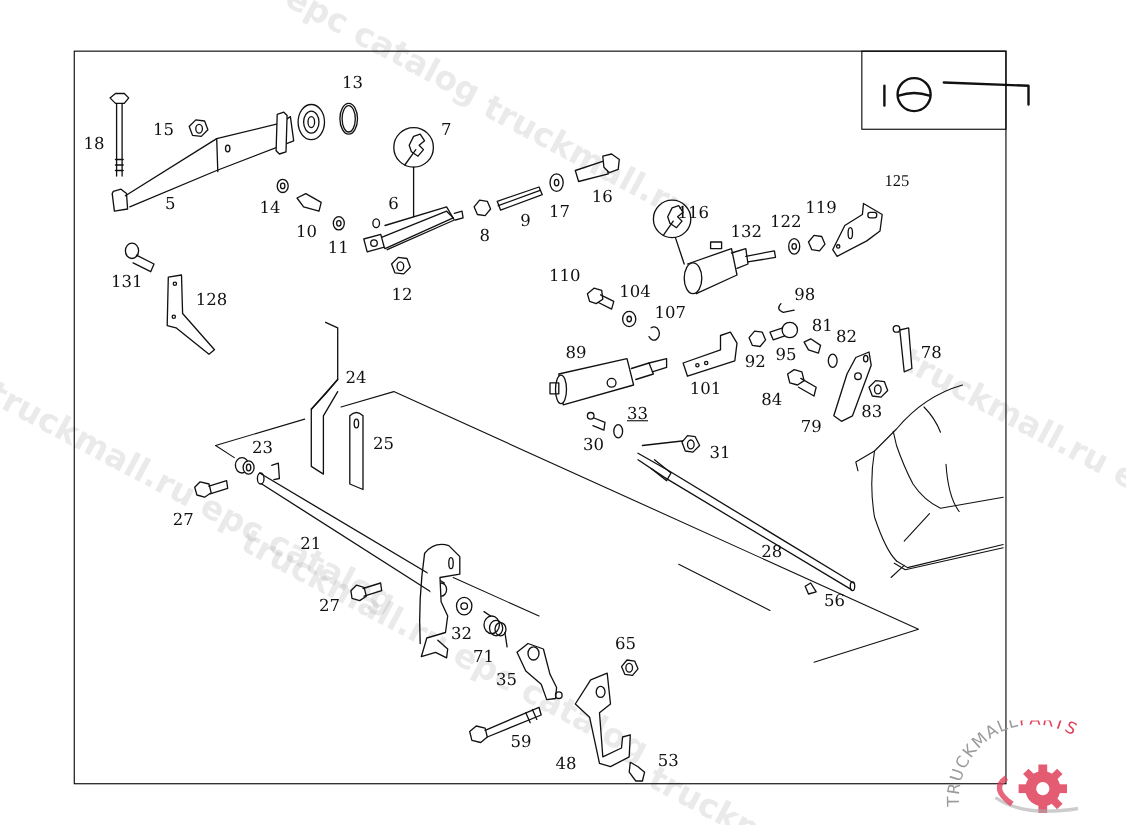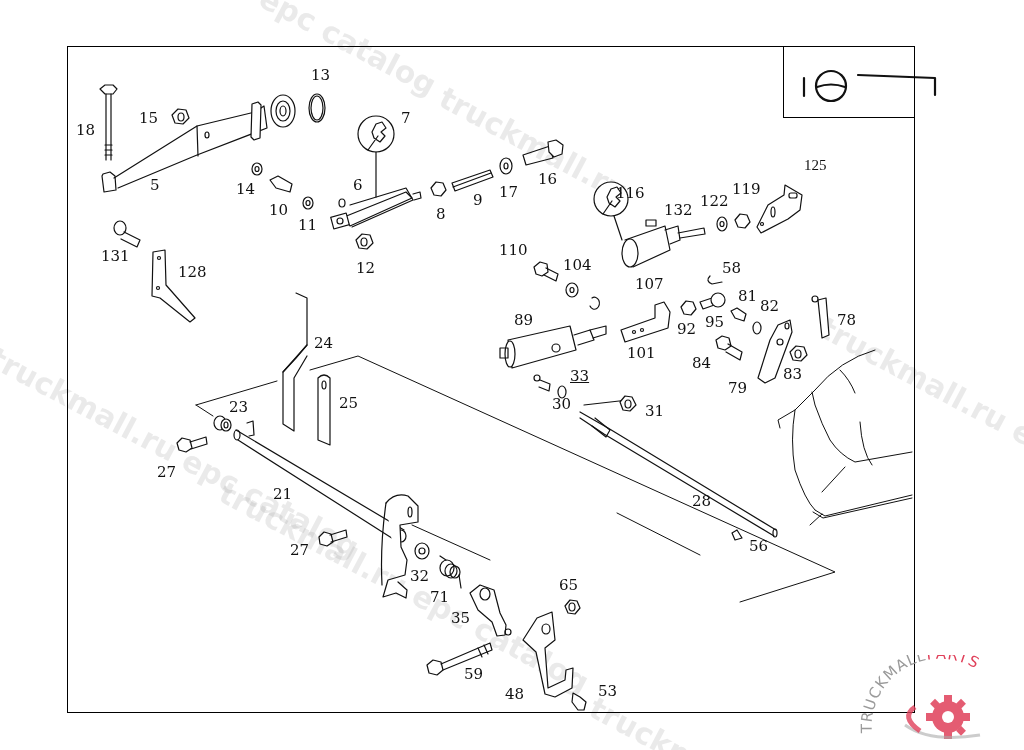--- a/index.html
+++ b/index.html
@@ -306,38 +306,38 @@
   <span class="callout" style="left:538px;top:172px;">16</span>
   <span class="callout" style="left:616px;top:158px;margin-top:28px;">116</span>
   <span class="callout" style="left:664px;top:203px;">132</span>
   <span class="callout" style="left:700px;top:194px;">122</span>
   <span class="callout" style="left:732px;top:182px;">119</span>
   <span class="callout" style="left:804px;top:158px;font-family:Liberation Serif, serif;">125</span>
   <span class="callout" style="left:101px;top:249px;">131</span>
   <span class="callout" style="left:178px;top:265px;">128</span>
   <span class="callout" style="left:499px;top:243px;">110</span>
   <span class="callout" style="left:563px;top:258px;">104</span>
-  <span class="callout" style="left:595px;top:277px;margin-left:40px;">107</span>
-  <span class="callout" style="left:722px;top:261px;">58</span>
+  <span class="callout" style="left:595px;top:277px;">107</span>
+  <span class="callout" style="left:722px;top:261px;">98</span>
   <span class="callout" style="left:738px;top:289px;">81</span>
   <span class="callout" style="left:760px;top:299px;">82</span>
   <span class="callout" style="left:837px;top:313px;">78</span>
   <span class="callout" style="left:514px;top:313px;">89</span>
   <span class="callout" style="left:677px;top:322px;">92</span>
   <span class="callout" style="left:705px;top:315px;">95</span>
   <span class="callout" style="left:627px;top:346px;">101</span>
   <span class="callout" style="left:692px;top:356px;">84</span>
   <span class="callout" style="left:728px;top:381px;">79</span>
   <span class="callout" style="left:783px;top:367px;">83</span>
   <span class="callout" style="left:314px;top:336px;">24</span>
   <span class="callout" style="left:339px;top:396px;">25</span>
   <span class="callout" style="left:229px;top:400px;">23</span>
   <span class="callout" style="left:157px;top:465px;">27</span>
   <span class="callout" style="left:570px;top:369px;text-decoration:underline;">33</span>
-  <span class="callout" style="left:552px;top:397px;">30</span>
+  <span class="callout" style="left:530px;top:397px;">30</span>
   <span class="callout" style="left:645px;top:404px;">31</span>
   <span class="callout" style="left:692px;top:450px;margin-top:44px;">28</span>
   <span class="callout" style="left:273px;top:487px;">21</span>
   <span class="callout" style="left:290px;top:543px;">27</span>
   <span class="callout" style="left:749px;top:539px;">56</span>
   <span class="callout" style="left:410px;top:569px;">32</span>
   <span class="callout" style="left:430px;top:590px;">71</span>
   <span class="callout" style="left:559px;top:578px;">65</span>
   <span class="callout" style="left:451px;top:611px;">35</span>
   <span class="callout" style="left:464px;top:667px;">59</span>

